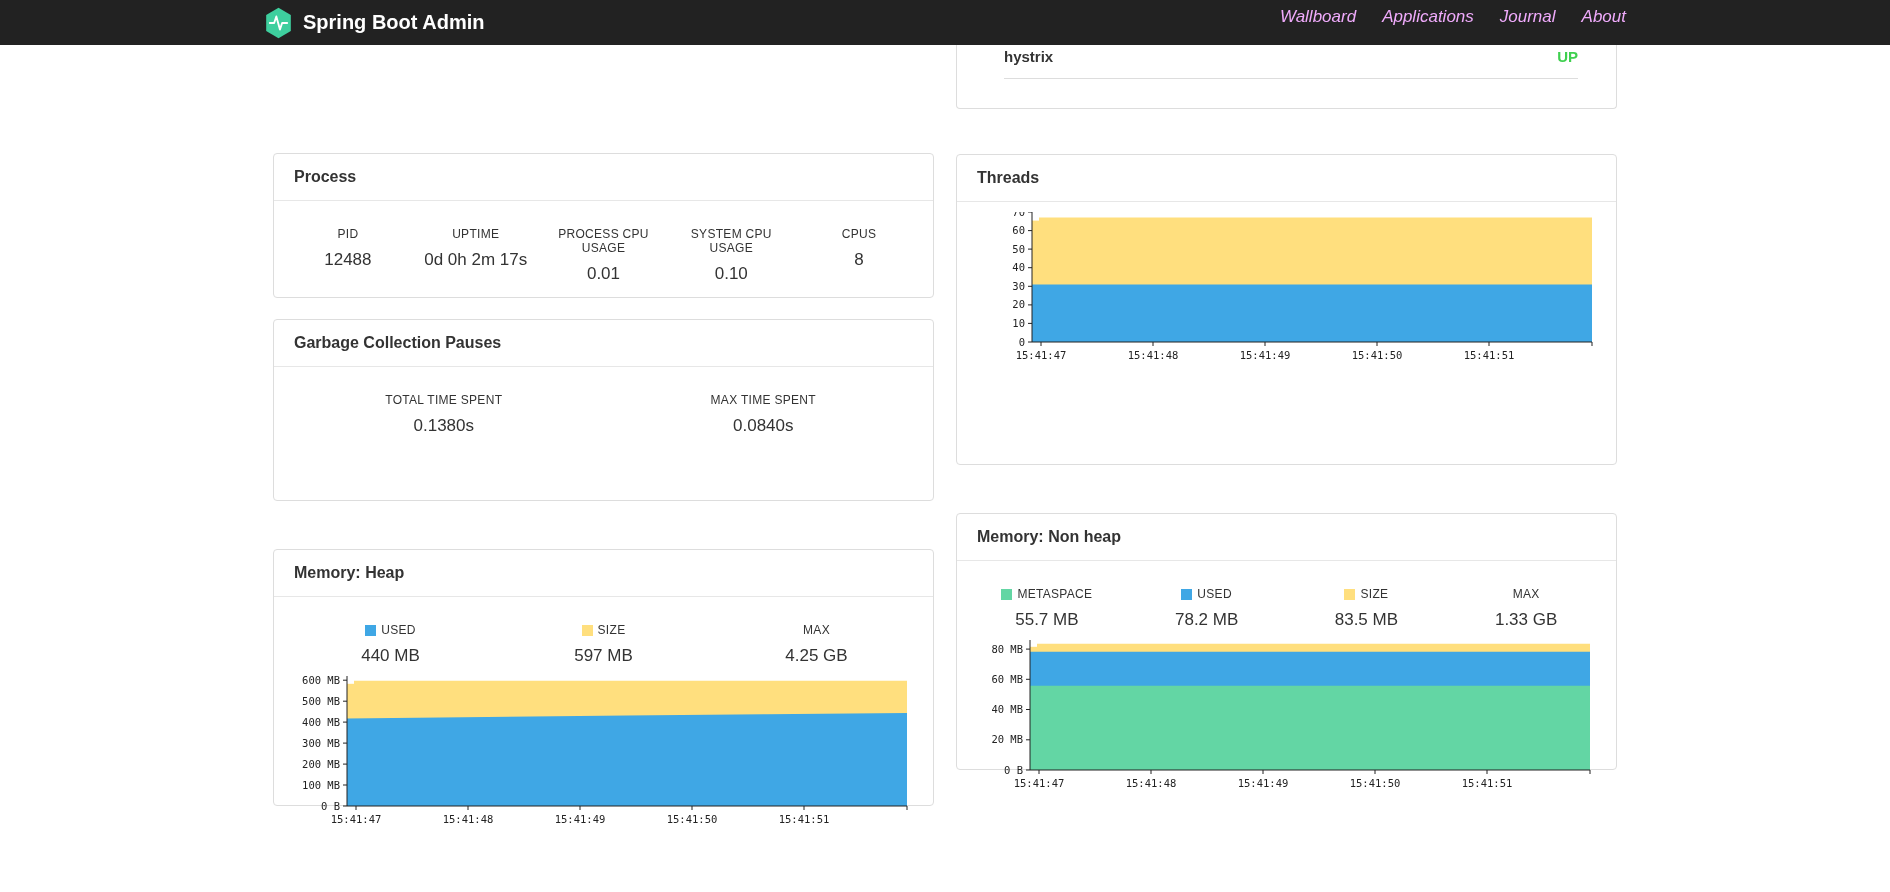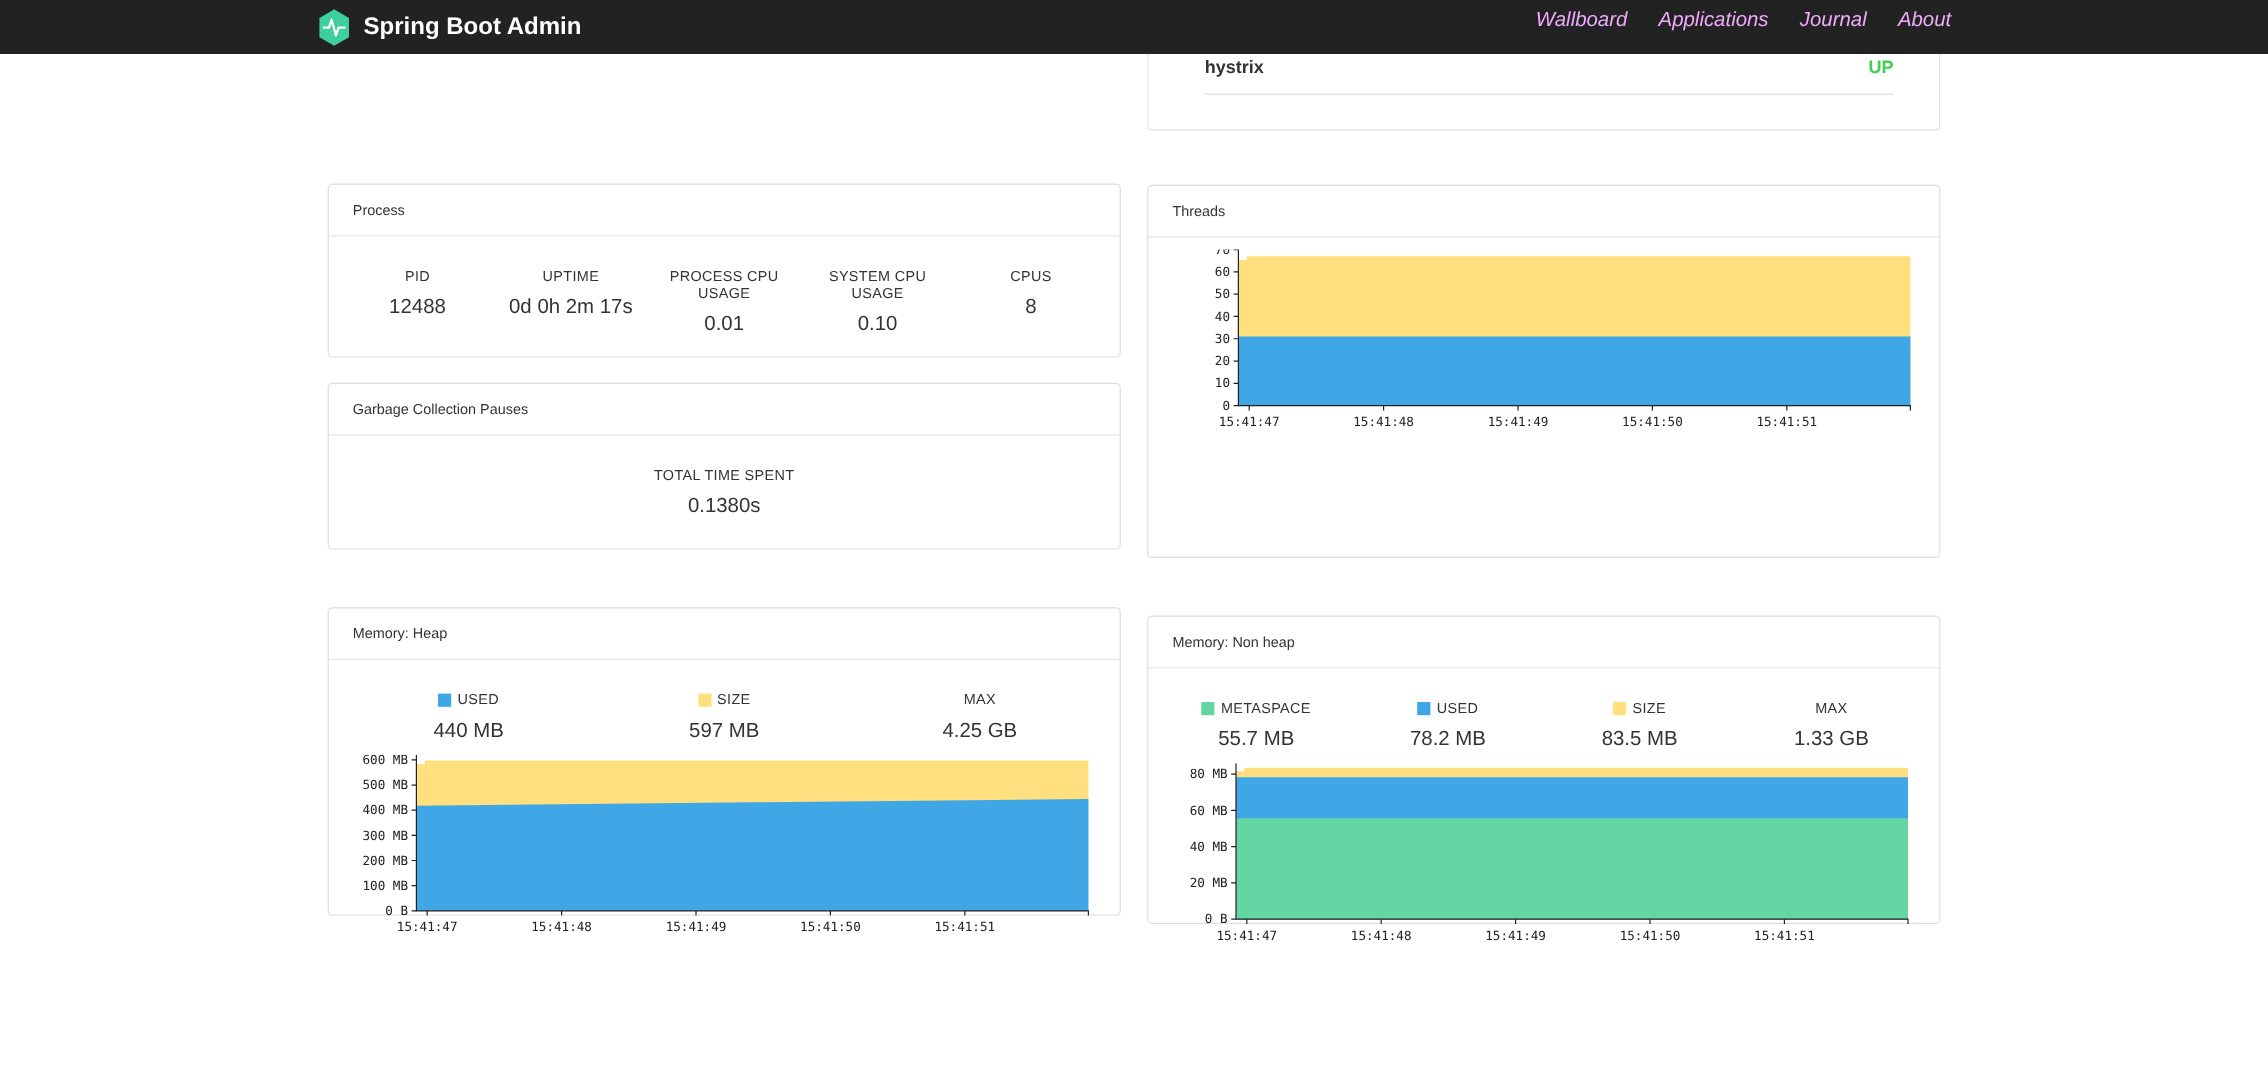--- a/index.html
+++ b/index.html
@@ -29,35 +29,35 @@
   .nav-links a {
     color:#f0abfc; font-size:17px; text-decoration:none; cursor:pointer;font-style:italic;
   }
   
   .main { width:1344px; margin:0 auto; display:flex; gap:22px; }
   .col { flex:1 1 0; min-width:0; }
   .card {
     background:#fff; border:1px solid #ddd; border-radius:4px;
   }
   .card-header {
-    padding:14px 20px; font-size:12px; font-weight:normal;
+    padding:14px 20px; font-size:16px; font-weight:bold;
     border-bottom:1px solid #e7e7e7; color:#333;
   }
   
   .svc-card { margin-top:-60px; padding-top:50px; padding-bottom:29px; border-top:none; }
   .svc-row {
     margin:0 38px 0 47px; height:44px;
     display:flex; align-items:center; justify-content:space-between;
     border-bottom:1px solid #ddd; cursor:pointer;
   }
   .svc-name { font-size:15px; font-weight:600; color:#333; }
   .svc-status { font-size:15px; font-weight:700; }
   
   .card-process { height:145px; margin-top:108px; }
-  .card-gc { height:139px; margin-top:21px; }
+  .card-gc { height:182px; margin-top:21px; }
   .card-threads { height:311px; margin-top:45px; }
   .card-mem { height:257px; margin-top:48px; }
   
   .metrics { display:flex; padding:26px 10px 0; }
   .metric { flex:1 1 0; text-align:center; }
   .metric-label {
     font-size:12px; color:#333; letter-spacing:0.3px;
     display:flex; align-items:center; justify-content:center; gap:5px;
   }
   .metric-value { font-size:17px; color:#333; margin-top:9px; }
@@ -131,20 +131,26 @@
     </div>
 
     <div class="card card-gc">
       <div class="card-header">Garbage Collection Pauses</div>
       <div class="metrics">
         <div class="metric">
           <div class="metric-label">
               <span>TOTAL TIME SPENT</span>
             </div>
           <div class="metric-value">0.1380s</div>
+        </div>
+        <div class="metric">
+          <div class="metric-label">
+              <span>MAX TIME SPENT</span>
+            </div>
+          <div class="metric-value">0.0840s</div>
         </div>
       </div>
     </div>
 
     <div class="card card-mem">
       <div class="card-header">Memory: Heap</div>
       <div class="metrics">
         <div class="metric">
           <div class="metric-label">
             <span class="swatch" style="background-color: rgb(63, 167, 229);"></span>

